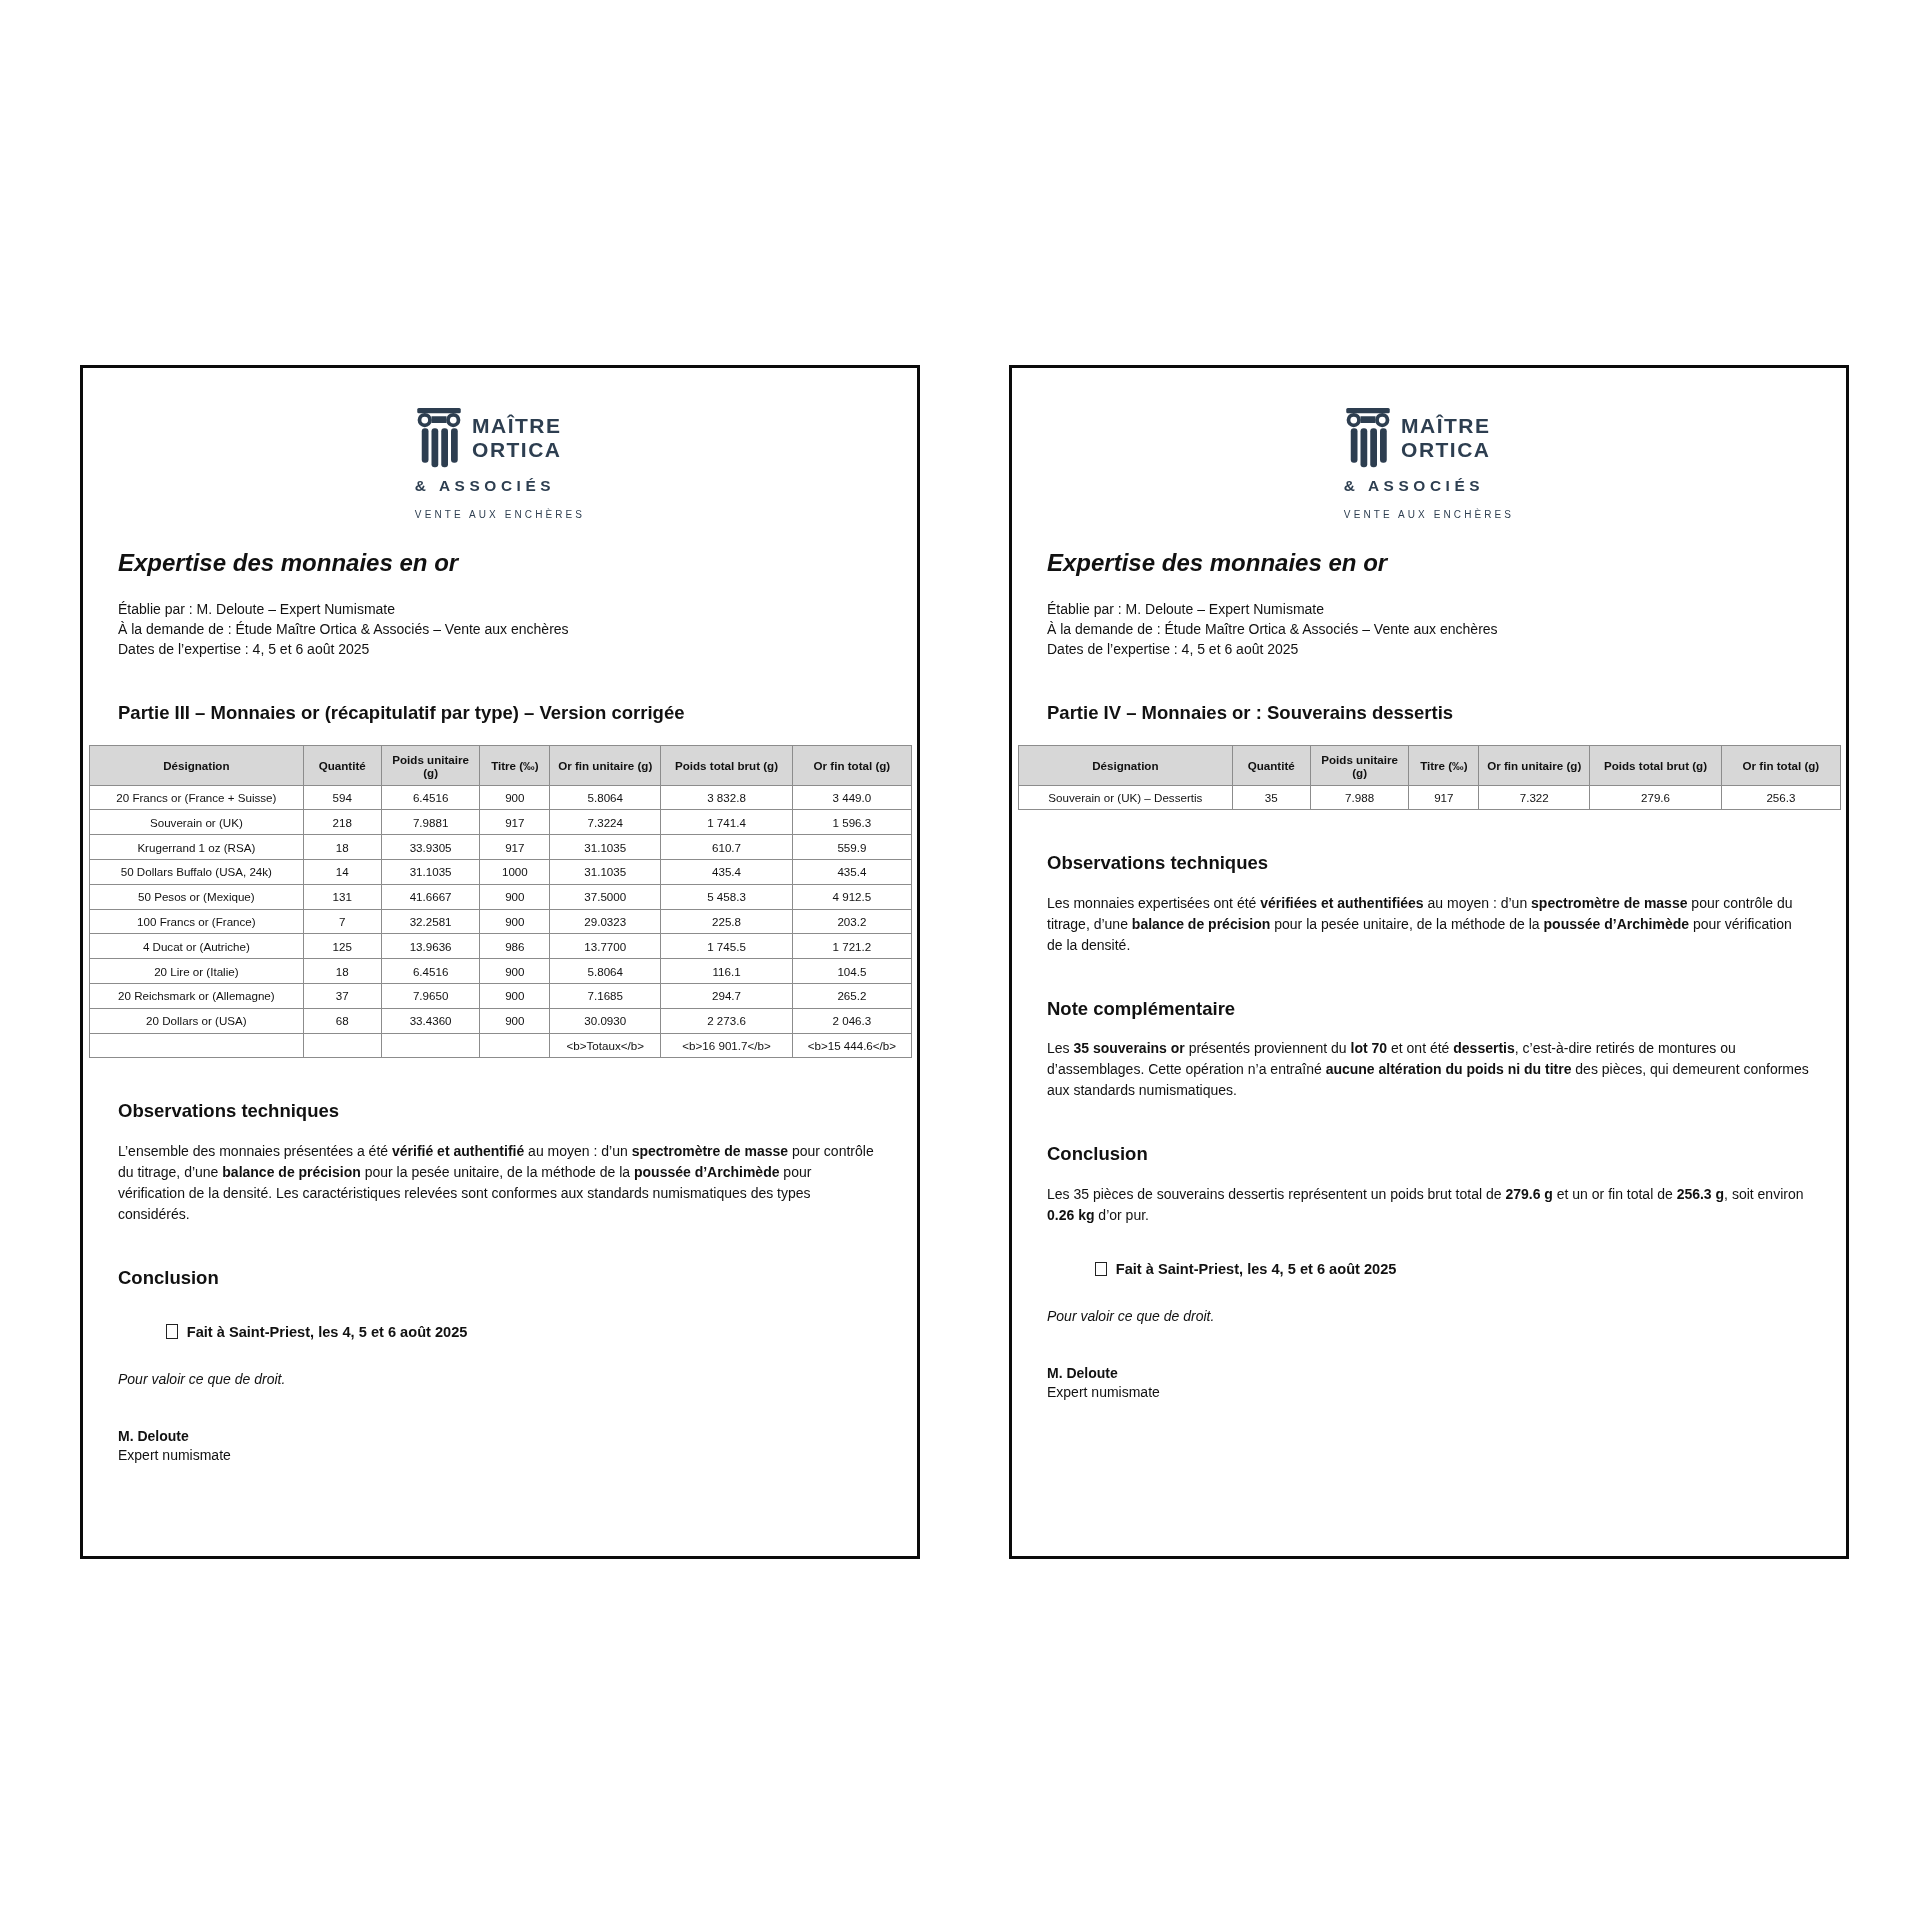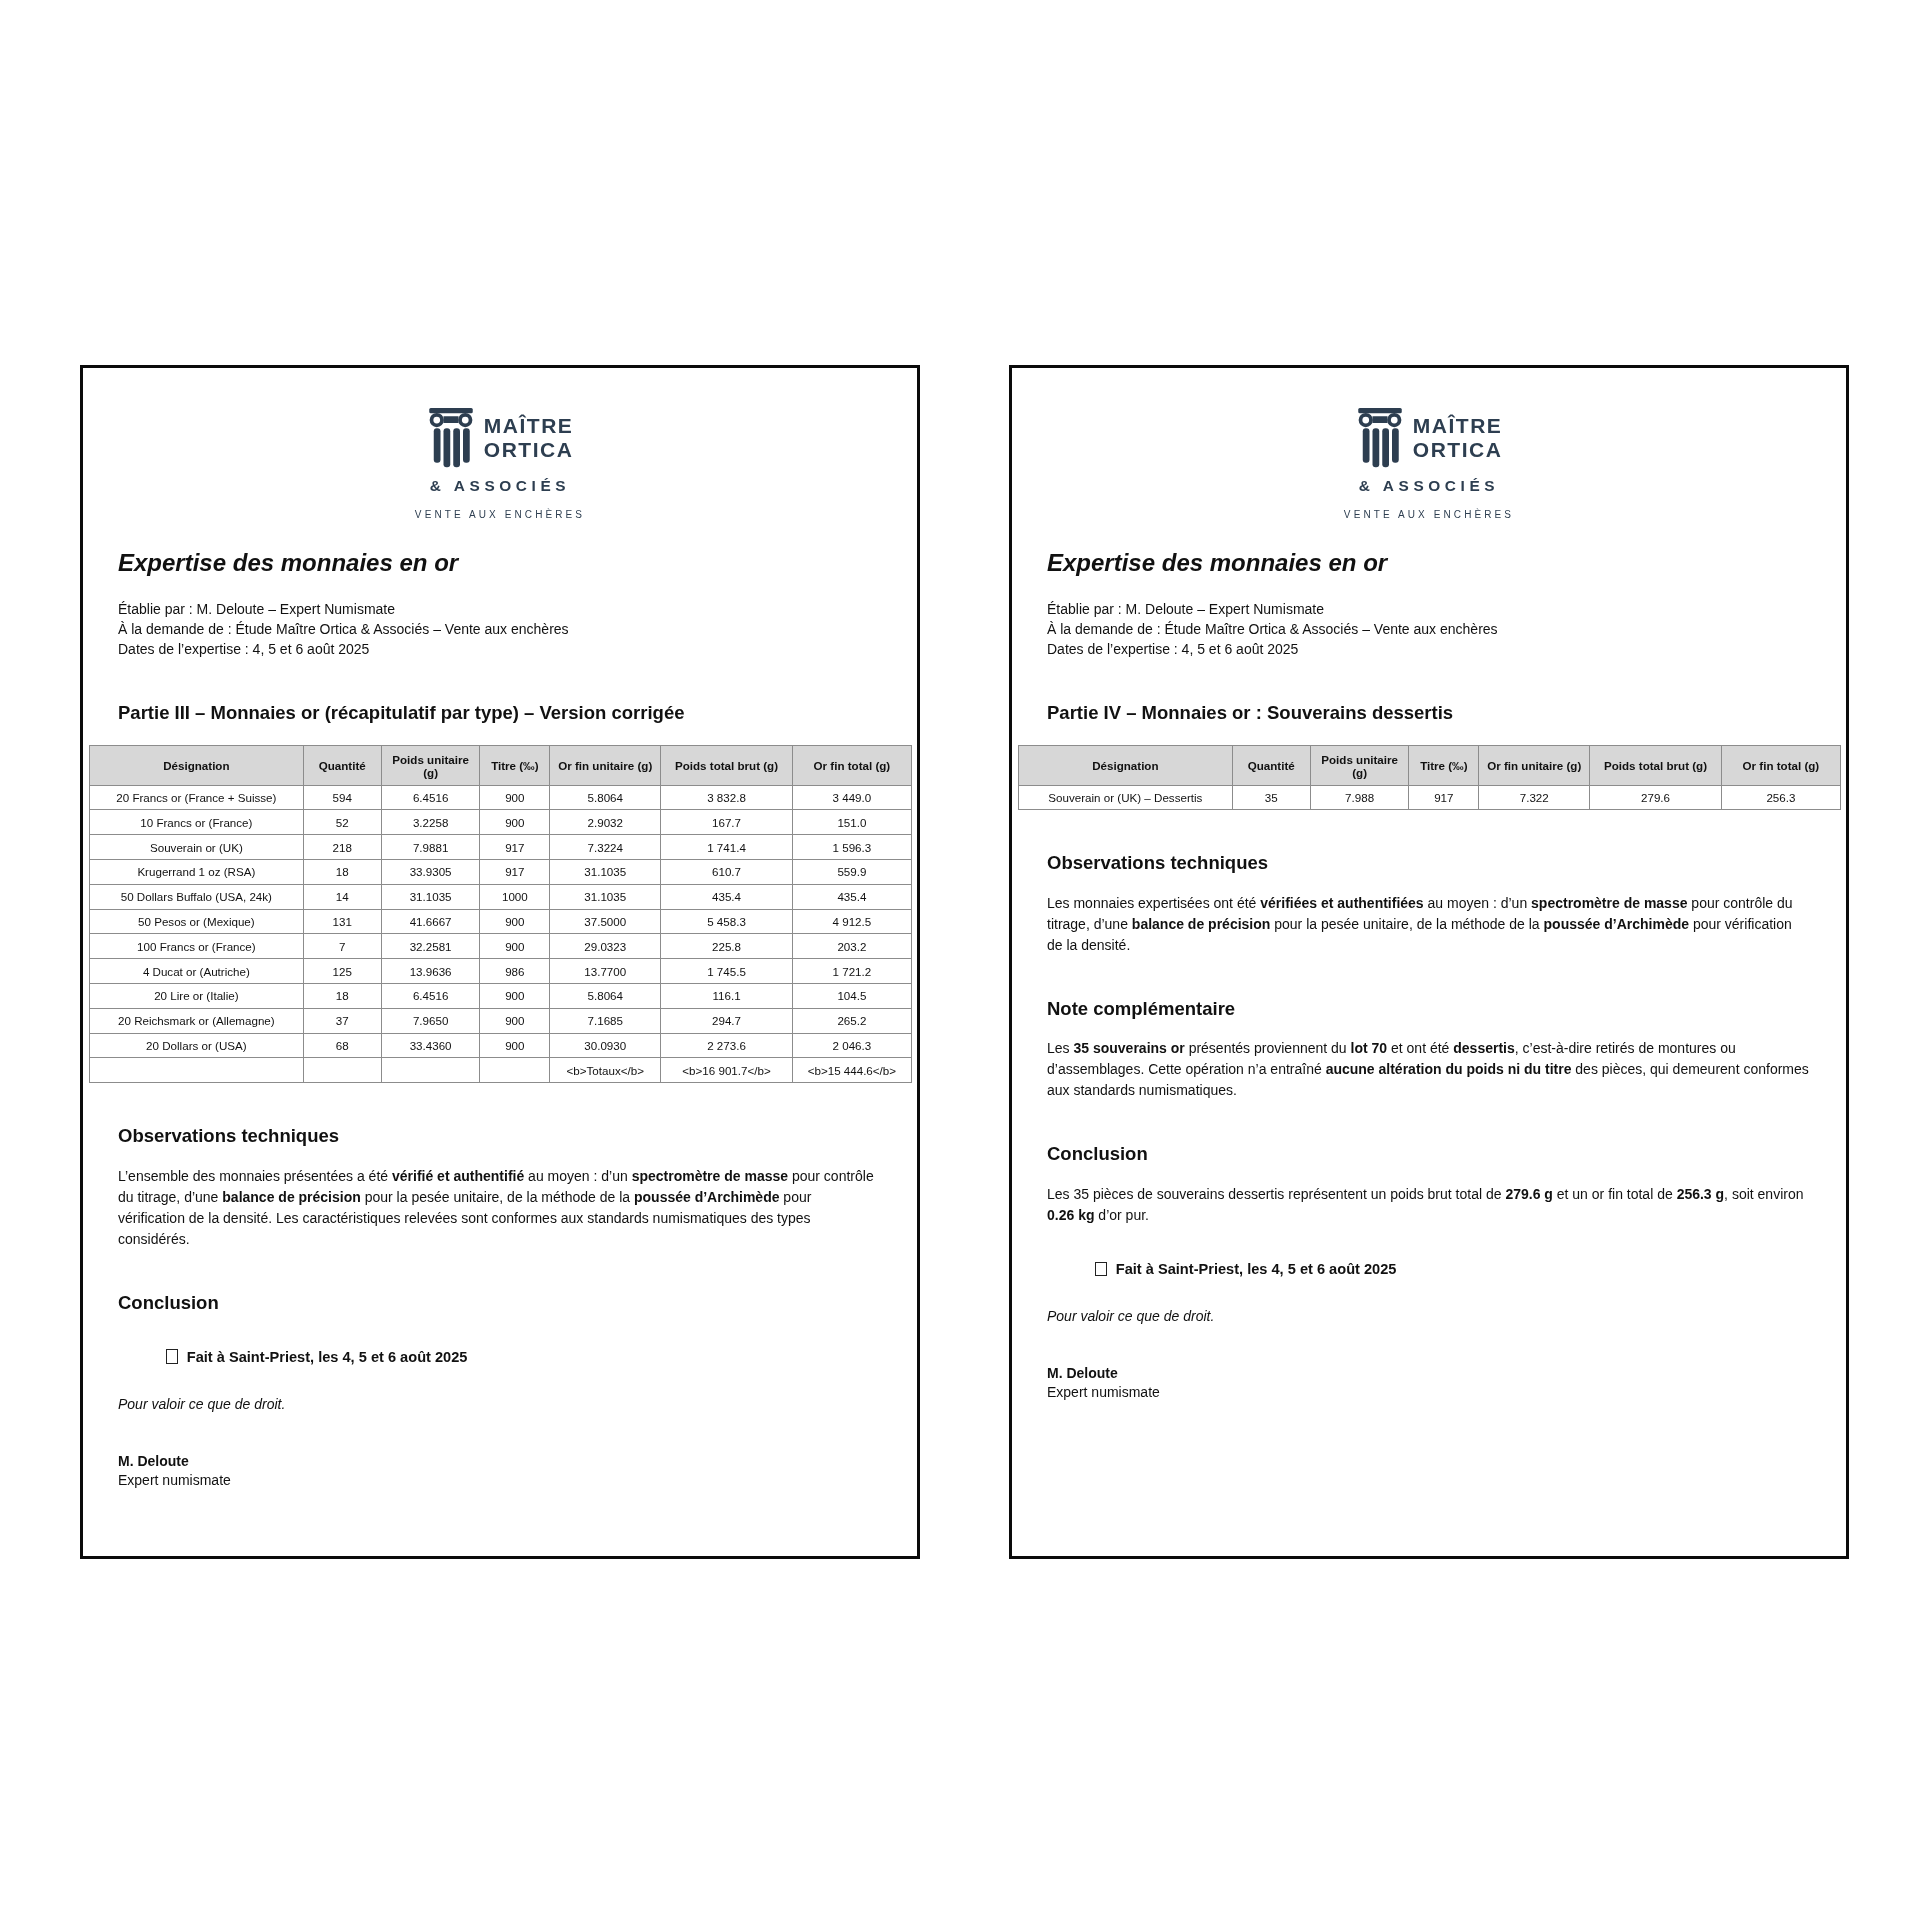--- a/index.html
+++ b/index.html
@@ -8,21 +8,21 @@
     font-family:"Liberation Sans","DejaVu Sans",sans-serif;color:#111;
   }
   .page{
     position:absolute;top:365px;width:840px;height:1194px;background:#fff;
     border:3.9px solid #0a0a0a;box-sizing:border-box;padding:0 35px;overflow:hidden;
   }
   .page-left{left:80px;}
   .page-right{left:1009px;}
 
   
-  .logo{width:-moz-fit-content;width:fit-content;margin:40px auto 4px;display:flex;flex-direction:column;align-items:center;color:#2d3e50;}
+  .logo{width:-moz-fit-content;width:fit-content;margin:40px auto 4px;display:flex;flex-direction:column;align-items:flex-start;color:#2d3e50;}
   .logo-top{display:flex;align-items:flex-start;gap:9.2px;}
   .logo-icon{width:48px;height:66px;flex:0 0 auto;}
   .logo-name{display:flex;flex-direction:column;font-weight:700;font-size:21px;letter-spacing:1.5px;line-height:1.15;margin-top:6.2px;}
   .logo-sub{font-weight:700;font-size:15.4px;letter-spacing:4.6px;margin-top:3.1px;}
   .logo-tagline{font-size:10px;letter-spacing:3.1px;margin-top:14px;font-weight:400;}
 
   .doc-title{font-size:24px;font-weight:700;margin:29px 0 0;font-style:italic;}
   .meta{margin-top:23px;font-size:14px;line-height:1.42;}
   .section-heading{font-size:18.5px;font-weight:700;margin:42px 0 0;}
 
@@ -102,29 +102,20 @@
         <tr>
           <td>20 Francs or (France + Suisse)</td>
           <td>594</td>
           <td>6.4516</td>
           <td>900</td>
           <td>5.8064</td>
           <td>3 832.8</td>
           <td>3 449.0</td>
         </tr>
         <tr>
-          <td>10 Francs or (France)</td>
-          <td>52</td>
-          <td>3.2258</td>
-          <td>900</td>
-          <td>2.9032</td>
-          <td>167.7</td>
-          <td>151.0</td>
-        </tr>
-        <tr>
           <td>Souverain or (UK)</td>
           <td>218</td>
           <td>7.9881</td>
           <td>917</td>
           <td>7.3224</td>
           <td>1 741.4</td>
           <td>1 596.3</td>
         </tr>
         <tr>
           <td>Krugerrand 1 oz (RSA)</td>

